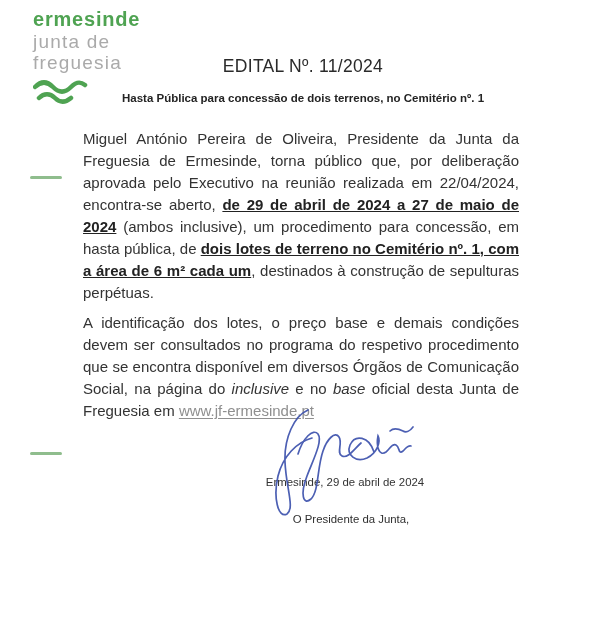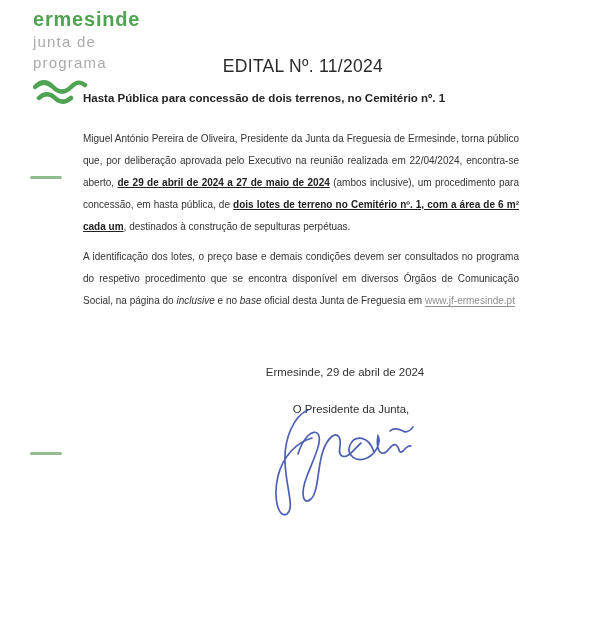--- a/index.html
+++ b/index.html
@@ -14,21 +14,21 @@
     text-decoration: underline;
   }
 
   
   .logo { position: absolute; left: 33px; top: 8px; }
   .logo .brand {
     font-size: 20px; font-weight: bold; letter-spacing: 0.8px;
     color: #4fa352;
   }
   .logo .sub {
-    font-size: 15px; letter-spacing: 1.2px; color: #aaaaaa;
+    font-size: 19px; letter-spacing: 1.2px; color: #aaaaaa;
     line-height: 21px;
   }
   .logo .waves { margin-top: 6px; display: block; }
 
   
   .edge-mark {
     position: absolute; left: 30px; width: 32px; height: 3px;
     background: #7bb179; border-radius: 2px; opacity: 0.85;
   }
   .edge-mark.one { top: 176px; }
@@ -44,27 +44,27 @@
 
   
   .content { position: absolute; left: 83px; top: 0; width: 440px; }
 
   h1.doc-title {
     margin: 56px 0 0 0; text-align: center;
     font-size: 17.5px; font-weight: normal; color: #2a2a2a;
     letter-spacing: 0.3px;
   }
   h2.doc-subtitle {
-    margin: 15px 0 0 0; 
+    margin: 15px 0 0 0; text-align: center;
     font-size: 11.5px; font-weight: bold; color: #242424;
   }
 
   p.body-p {
     margin: 24px 4px 0 0;
-    font-size: 10px; line-height: 22px;
+    font-size: 15px; line-height: 22px;
     text-align: justify; color: #333;
   }
   p.body-p.second { margin-top: 8px; }
   .bu { font-weight: bold; text-decoration: underline; color: #222; }
   em  { font-style: italic; }
   .url {
     color: #8f8f8f; text-decoration: underline;
     text-underline-offset: 2px;
   }
 
@@ -83,21 +83,21 @@
   .signature { position: absolute; left: 262px; top: 400px; }
 </style>
 </head>
 <body>
 
 <div class="page">
 
   <header class="logo">
     <div class="brand">ermesinde</div>
     <div class="sub">junta de</div>
-    <div class="sub">programa</div>
+    <div class="sub">freguesia</div>
     <svg class="waves" width="56" height="26" viewBox="0 0 56 26">
       <path d="M2 8 C 8 2, 14 2, 20 8 S 32 14, 38 8 S 48 3, 52 6" fill="none" stroke="#4fa352" stroke-width="4.5" stroke-linecap="round"></path>
       <path d="M6 19 C 11 14, 17 14, 22 19 S 32 24, 38 19" fill="none" stroke="#4fa352" stroke-width="4.5" stroke-linecap="round"></path>
     </svg>
   </header>
 
   <div class="edge-mark one"></div>
   <div class="edge-mark two"></div>
 
   <main class="content">

